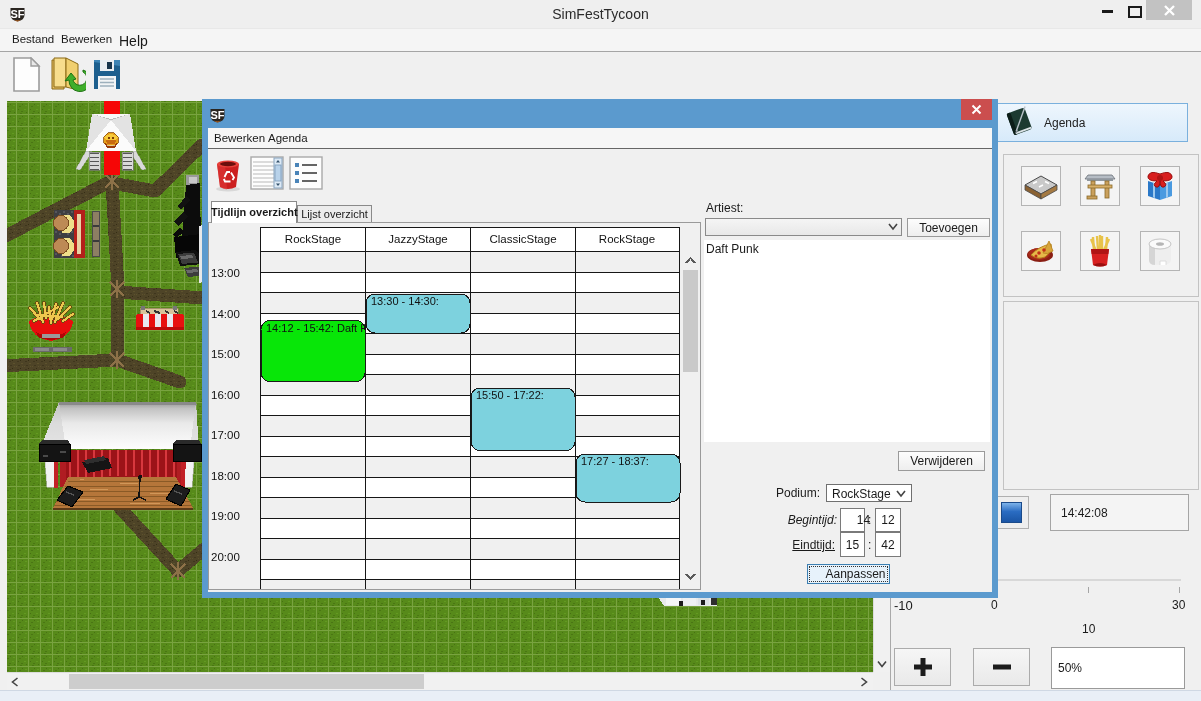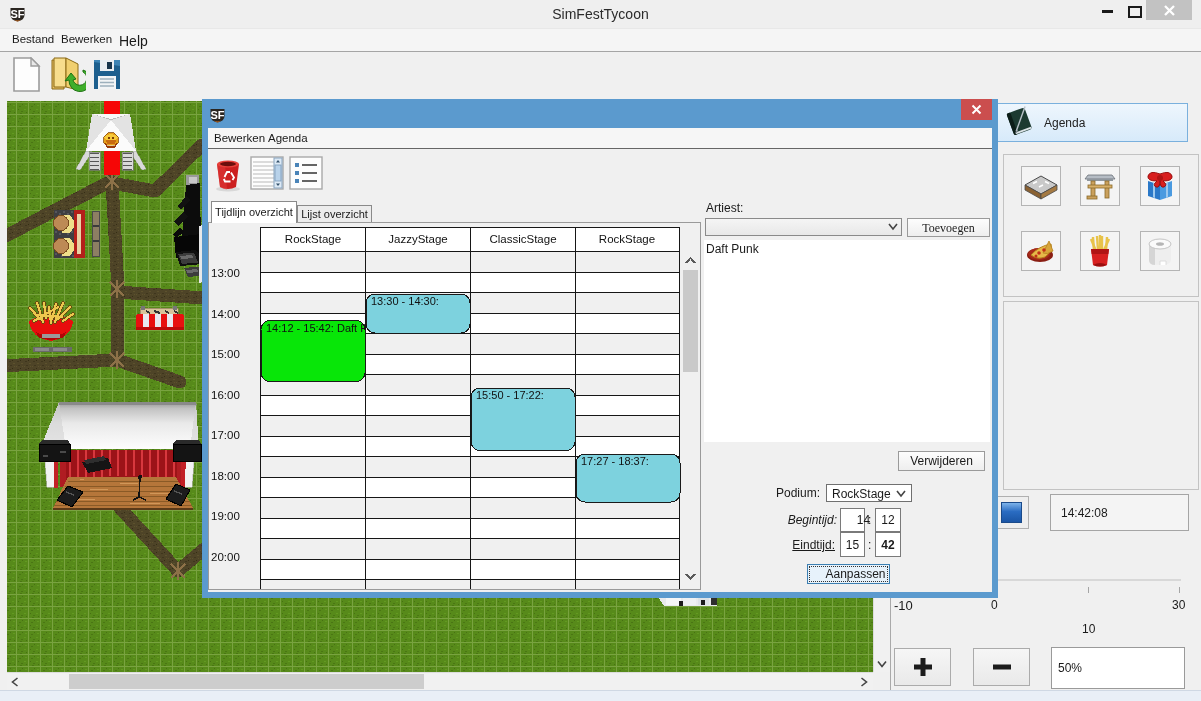--- a/index.html
+++ b/index.html
@@ -443,21 +443,21 @@
       <rect x="6" y="7" width="4" height="4"></rect>
         <rect x="6" y="15" width="4" height="4"></rect>
         <rect x="6" y="23" width="4" height="4"></rect>
     </g>
     <g stroke="#333" stroke-width="1.6">
       <path d="M13 9 L28 9 M13 17 L28 17 M13 25 L28 25"></path>
     </g>
   </svg>
 
   <div class="abs" style="left:9px;top:102px;width:86px;height:22px;background:#fff;border:1px solid #8a8a8a;border-bottom:none;box-sizing:border-box;z-index:3;"></div>
-  <div class="txt" style="left:9px;top:107px;width:86px;text-align:center;font-size:11px;z-index:4;">Tijdlijn overzicht</div>
+  <div class="txt" style="left:9px;top:107px;width:86px;text-align:center;font-size:11px;z-index:4;font-weight:bold;">Tijdlijn overzicht</div>
   <div class="abs" style="left:95px;top:106px;width:75px;height:18px;background:#ececec;border:1px solid #8a8a8a;border-bottom:none;box-sizing:border-box;"></div>
   <div class="txt" style="left:95px;top:109px;width:75px;text-align:center;font-size:11px;">Lijst overzicht</div>
 
   <div class="abs" style="left:6px;top:123px;width:493px;height:368px;background:#f0f0f0;border:1px solid #9a9a9a;box-sizing:border-box;z-index:2;"></div>
 
   <div class="abs" style="left:7px;top:124px;width:491px;height:366px;z-index:3;overflow:hidden;">
     <svg width="491" height="366" viewBox="0 0 491 366" shape-rendering="crispEdges">
 
       <rect x="51" y="4" width="420" height="24" fill="#fff"></rect>
 
@@ -547,21 +547,21 @@
       <path d="M477 351 L481.5 356 L486 351" stroke="#5a5a5a" stroke-width="2" fill="none"></path>
     </svg>
   </div>
 
   <div class="txt" style="left:504px;top:102px;font-size:12px;">Artiest:</div>
   <div class="abs" style="left:503px;top:119px;width:197px;height:18px;background:linear-gradient(#f5f5f5,#e8e8e8);border:1px solid #8a8a8a;box-sizing:border-box;"></div>
   <svg class="abs" style="left:686px;top:124px;" width="10" height="8" viewBox="0 0 10 8">
       <path d="M1 1 L5 6 L9 1" stroke="#444" stroke-width="1.6" fill="none"></path>
     </svg>
   <div class="abs" style="left:705px;top:119px;width:83px;height:19px;background:linear-gradient(#fdfdfd,#eee);border:1px solid #9a9a9a;box-sizing:border-box;"></div>
-  <div class="txt" style="left:705px;top:122px;width:83px;text-align:center;font-size:12px;font-family:Liberation Serif, serif;">Toevoegen</div>
+  <div class="txt" style="left:705px;top:122px;width:83px;text-align:center;font-size:12px;">Toevoegen</div>
   <div class="abs" style="left:502px;top:141px;width:286px;height:202px;background:#fff;"></div>
   <div class="txt" style="left:504px;top:143px;font-size:12px;">Daft Punk</div>
 
   <div class="abs" style="left:696px;top:352px;width:87px;height:20px;background:linear-gradient(#fdfdfd,#eee);border:1px solid #9a9a9a;box-sizing:border-box;"></div>
   <div class="txt" style="left:696px;top:355px;width:87px;text-align:center;font-size:12px;">Verwijderen</div>
 
   <div class="txt" style="left:538px;top:387px;width:80px;text-align:right;font-size:12px;">Podium:</div>
   <div class="abs" style="left:624px;top:385px;width:86px;height:18px;background:#fff;border:1px solid #707070;box-sizing:border-box;"></div>
   <div class="txt" style="left:630px;top:388px;font-size:12px;">RockStage</div>
   <svg class="abs" style="left:694px;top:391px;" width="10" height="8" viewBox="0 0 10 8">
@@ -573,18 +573,18 @@
   <div class="txt" style="left:652px;top:414px;width:19px;text-align:center;font-size:12px;">14</div>
   <div class="txt" style="left:666px;top:414px;font-size:12px;">:</div>
   <div class="abs" style="left:673px;top:409px;width:26px;height:24px;background:#fff;border:1px solid #7a7a7a;box-sizing:border-box;"></div>
   <div class="txt" style="left:673px;top:414px;width:26px;text-align:center;font-size:12px;">12</div>
 
   <div class="txt" style="left:553px;top:439px;width:80px;text-align:right;font-size:12px;text-decoration:underline;">Eindtijd:</div>
   <div class="abs" style="left:638px;top:433px;width:25px;height:25px;background:#fff;border:1px solid #7a7a7a;box-sizing:border-box;"></div>
   <div class="txt" style="left:638px;top:439px;width:25px;text-align:center;font-size:12px;">15</div>
   <div class="txt" style="left:666px;top:439px;font-size:12px;">:</div>
   <div class="abs" style="left:673px;top:433px;width:26px;height:25px;background:#fff;border:1px solid #7a7a7a;box-sizing:border-box;"></div>
-  <div class="txt" style="left:673px;top:439px;width:26px;text-align:center;font-size:12px;font-weight:bold;">42</div>
+  <div class="txt" style="left:673px;top:439px;width:26px;text-align:center;font-size:12px;">42</div>
 
   <div class="abs" style="left:605px;top:465px;width:83px;height:20px;background:#e7f2fb;border:1px solid #3c7fb1;box-sizing:border-box;"></div>
   <div class="abs" style="left:607px;top:467px;width:79px;height:16px;border:1px dotted #333;box-sizing:border-box;"></div>
   <div class="txt" style="left:605px;top:468px;width:97px;text-align:center;font-size:12px;">Aanpassen</div>
 </div>
 
 </body></html>

